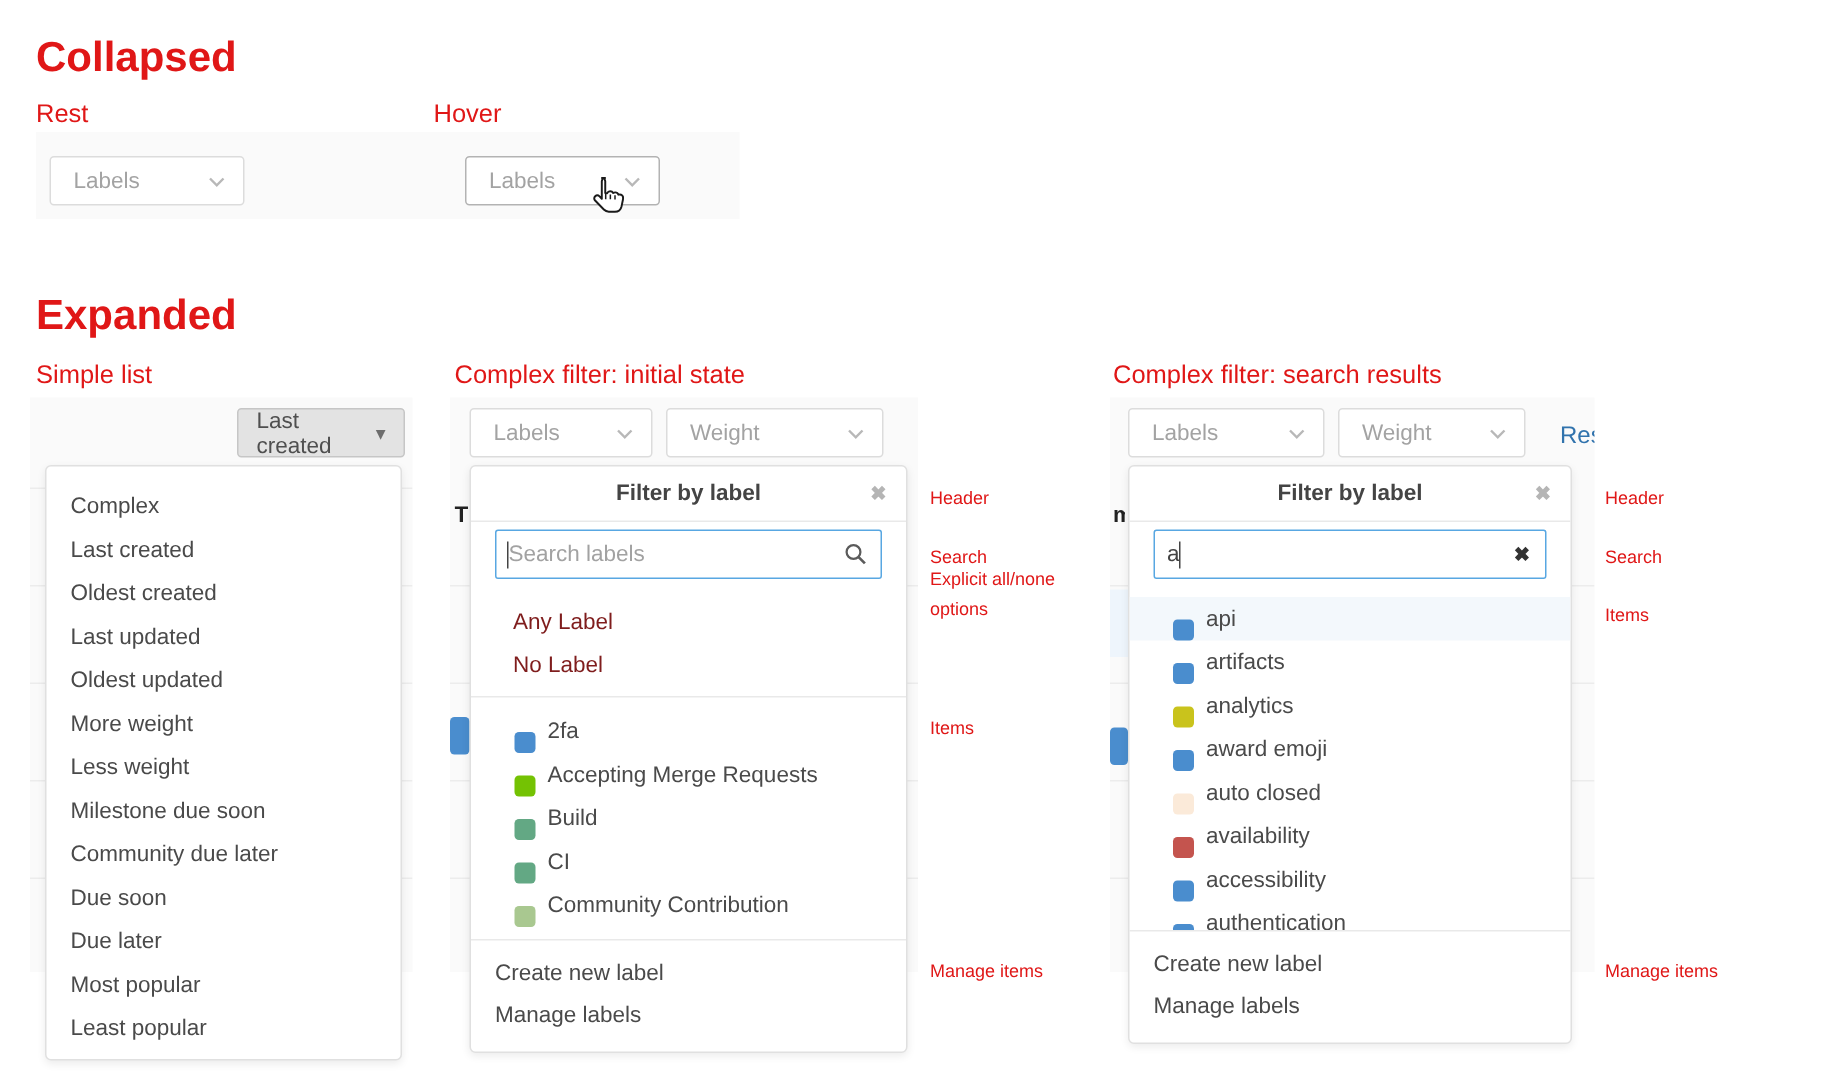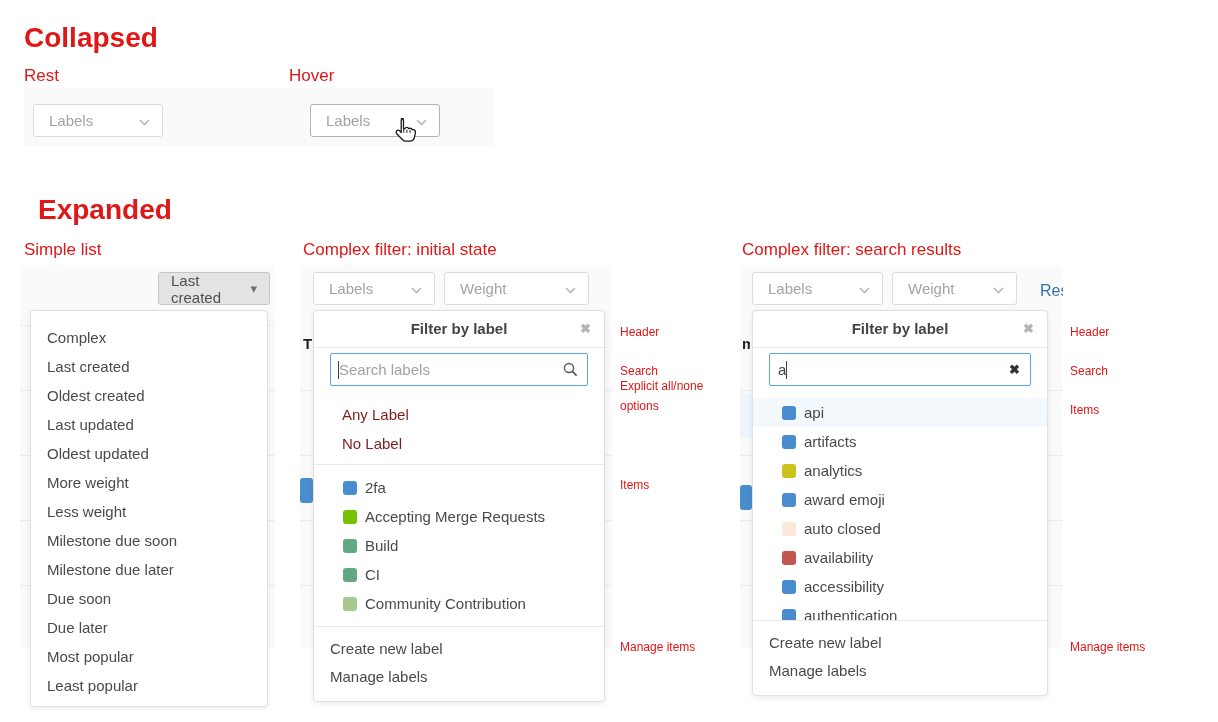--- a/index.html
+++ b/index.html
@@ -44,21 +44,21 @@
   .search-input::placeholder { color:#a2a2a2; }
   .input-caret { position:absolute; top:13px; width:1px; height:18px; background:#444; }
   .search-icon-box { position:absolute; right:26px; top:14px; }
   .clear-x { position:absolute; right:27px; top:5px; line-height:33px; font-size:13px; color:#333; font-weight:bold; cursor:pointer; }
   .menu-list { padding:12px 0 6px; }
   .menu-item { height:29px; line-height:29px; padding-left:16px; color:#4a4a4a; cursor:pointer; }
   .static-list { padding:6px 0; border-bottom:1px solid #e9e9e9; }
   .static-item { height:29px; line-height:29px; padding-left:28px; color:#7f1d1d; cursor:pointer; }
   .label-list { padding:8px 0; border-bottom:1px solid #e9e9e9; }
   .label-list.scroll-clip { padding:4px 0 0; height:227px; overflow:hidden; }
-  .label-row { height:29px; line-height:29px; padding-left:29px; display:flex; align-items:center; cursor:pointer; }
+  .label-row { height:29px; line-height:29px; padding-left:29px; display:flex; align-items:flex-end; cursor:pointer; }
   .label-row.highlight { background:var(--row-highlight); }
   .swatch { width:14px; height:14px; border-radius:3px; margin-right:8px; flex:0 0 auto; }
   .label-name { color:#4a4a4a; }
   .panel-footer { padding:8px 0 10px; }
   .footer-item { height:28px; line-height:28px; padding-left:16px; color:#4a4a4a; cursor:pointer; }
   .annotation { position:absolute; font-size:12px; line-height:20px; color:var(--annotation-red); z-index:2; }
   .reset-link { position:absolute; font-size:16px; color:var(--link-blue); cursor:pointer; white-space:nowrap; }
   .fragment-text { position:absolute; overflow:hidden; font-weight:bold; color:#222; font-size:15px; }
   .chip-fragment { position:absolute; border-radius:3px; }
   .cursor-hand { position:absolute; z-index:8; }
@@ -88,21 +88,21 @@
         </svg></span>
   </div>
 
   <div class="cursor-hand" style="left:393px; top:117px;">
     <svg width="23" height="27" viewBox="0 0 23 27">
       <path d="M8.3 1.6c1.2 0 2.2 1 2.2 2.2v7.9l1.3.15c.3-.8 1.1-1.4 2-1.4.9 0 1.6.5 2 1.2.4-.3.9-.4 1.4-.4 1 0 1.8.6 2.1 1.5.3-.1.6-.15.9-.15 1.2 0 2.2 1 2.2 2.2 0 .5-.05 1-.15 1.5l-.9 4.3c-.5 2.1-2.3 3.5-4.4 3.5h-4.1c-1.2 0-2.4-.5-3.3-1.4l-5.8-6c-.8-.8-.8-2.1.05-2.9.8-.75 2.1-.7 2.9.1l1.5 1.6V3.8c0-1.2 1-2.2 2.2-2.2z" fill="#fff" stroke="#1a1a1a" stroke-width="1.3" stroke-linejoin="round"></path>
       <path d="M10.8 12.2v3.6M13.9 12.6v3.2M17 13.2v2.8" stroke="#1a1a1a" stroke-width="1" fill="none"></path>
     </svg>
   </div>
 
-  <div class="abs h1" style="left:38px; top:194px;">Expanded</div>
+  <div class="abs h1" style="left:24px; top:194px;">Expanded</div>
   <div class="abs red-label" style="left:24px; top:240px;">Simple list</div>
   <div class="abs red-label" style="left:303px; top:240px;">Complex filter: initial state</div>
   <div class="abs red-label" style="left:742px; top:240px;">Complex filter: search results</div>
 
   <div class="strip" style="left:20px; top:265px; width:255px; height:383px;">
     <div class="strip-line" style="top:60px;"></div>
     <div class="strip-line" style="top:125px;"></div>
     <div class="strip-line" style="top:190px;"></div>
     <div class="strip-line" style="top:255px;"></div>
     <div class="strip-line" style="top:320px;"></div>
@@ -136,21 +136,21 @@
   <div class="panel" style="left:30px; top:310px; width:238px;">
     <div class="menu-list">
       <div class="menu-item">Complex</div>
       <div class="menu-item">Last created</div>
       <div class="menu-item">Oldest created</div>
       <div class="menu-item">Last updated</div>
       <div class="menu-item">Oldest updated</div>
       <div class="menu-item">More weight</div>
       <div class="menu-item">Less weight</div>
       <div class="menu-item">Milestone due soon</div>
-      <div class="menu-item">Milestone due later</div>
+      <div class="menu-item">Community due later</div>
       <div class="menu-item">Due soon</div>
       <div class="menu-item">Due later</div>
       <div class="menu-item">Most popular</div>
       <div class="menu-item">Least popular</div>
     </div>
   </div>
 
   <div class="dd-btn" style="left:313px; top:272px; width:122px;">
     <span>Labels</span>
     <span><svg width="11" height="7" viewBox="0 0 11 7">

